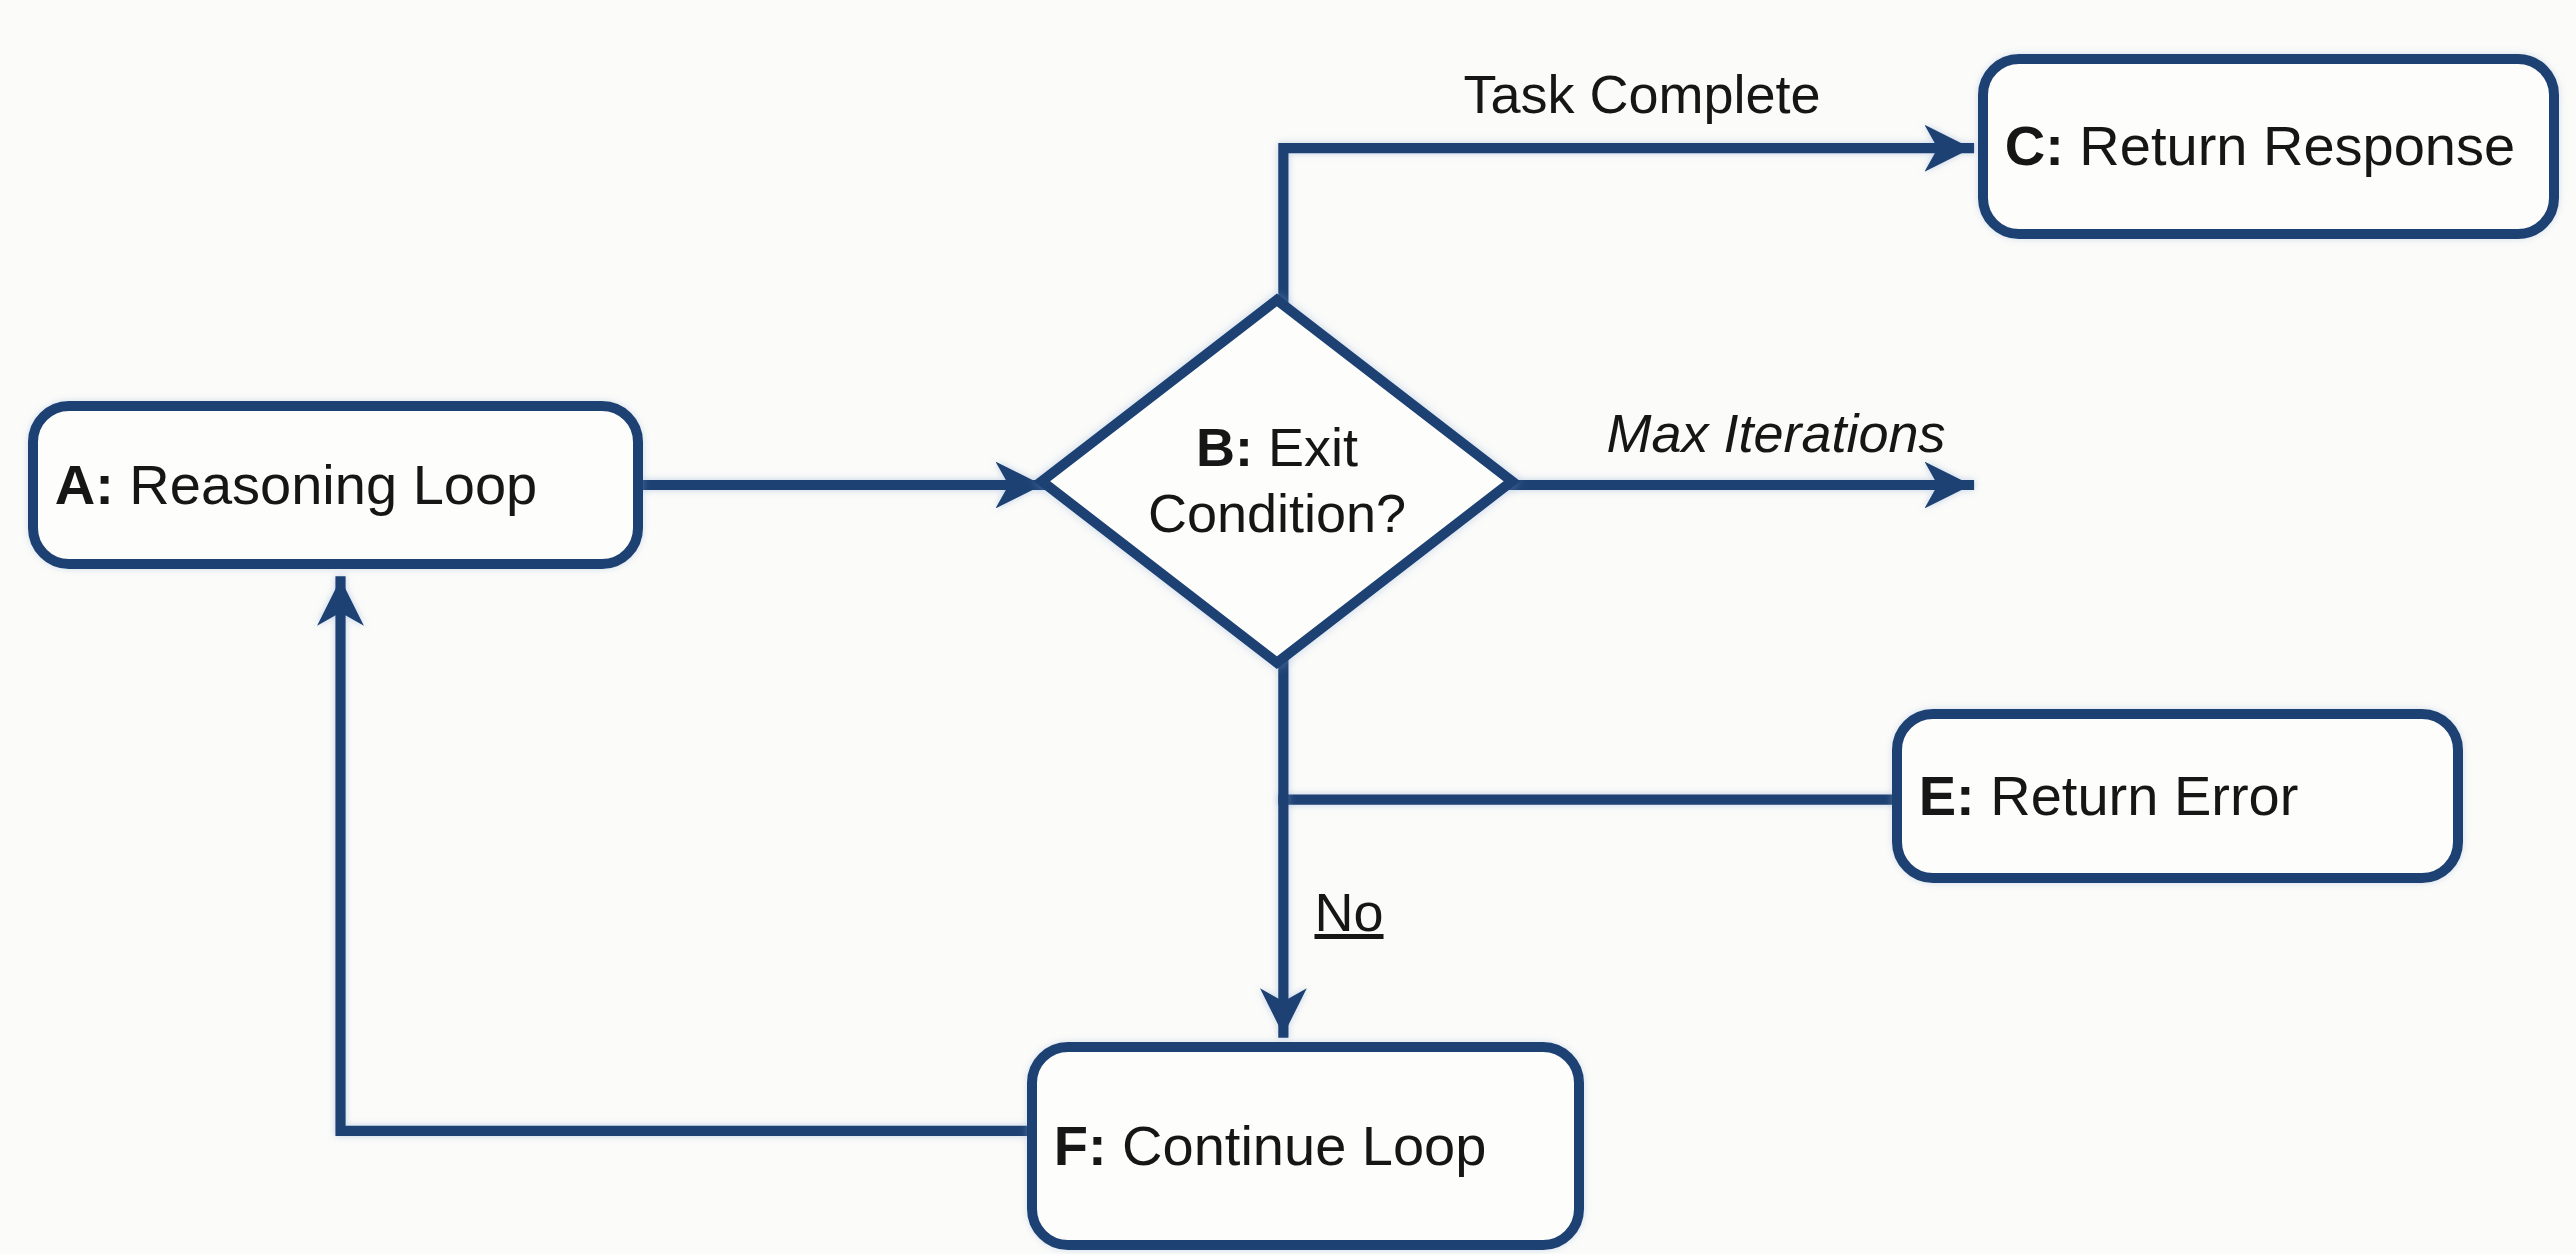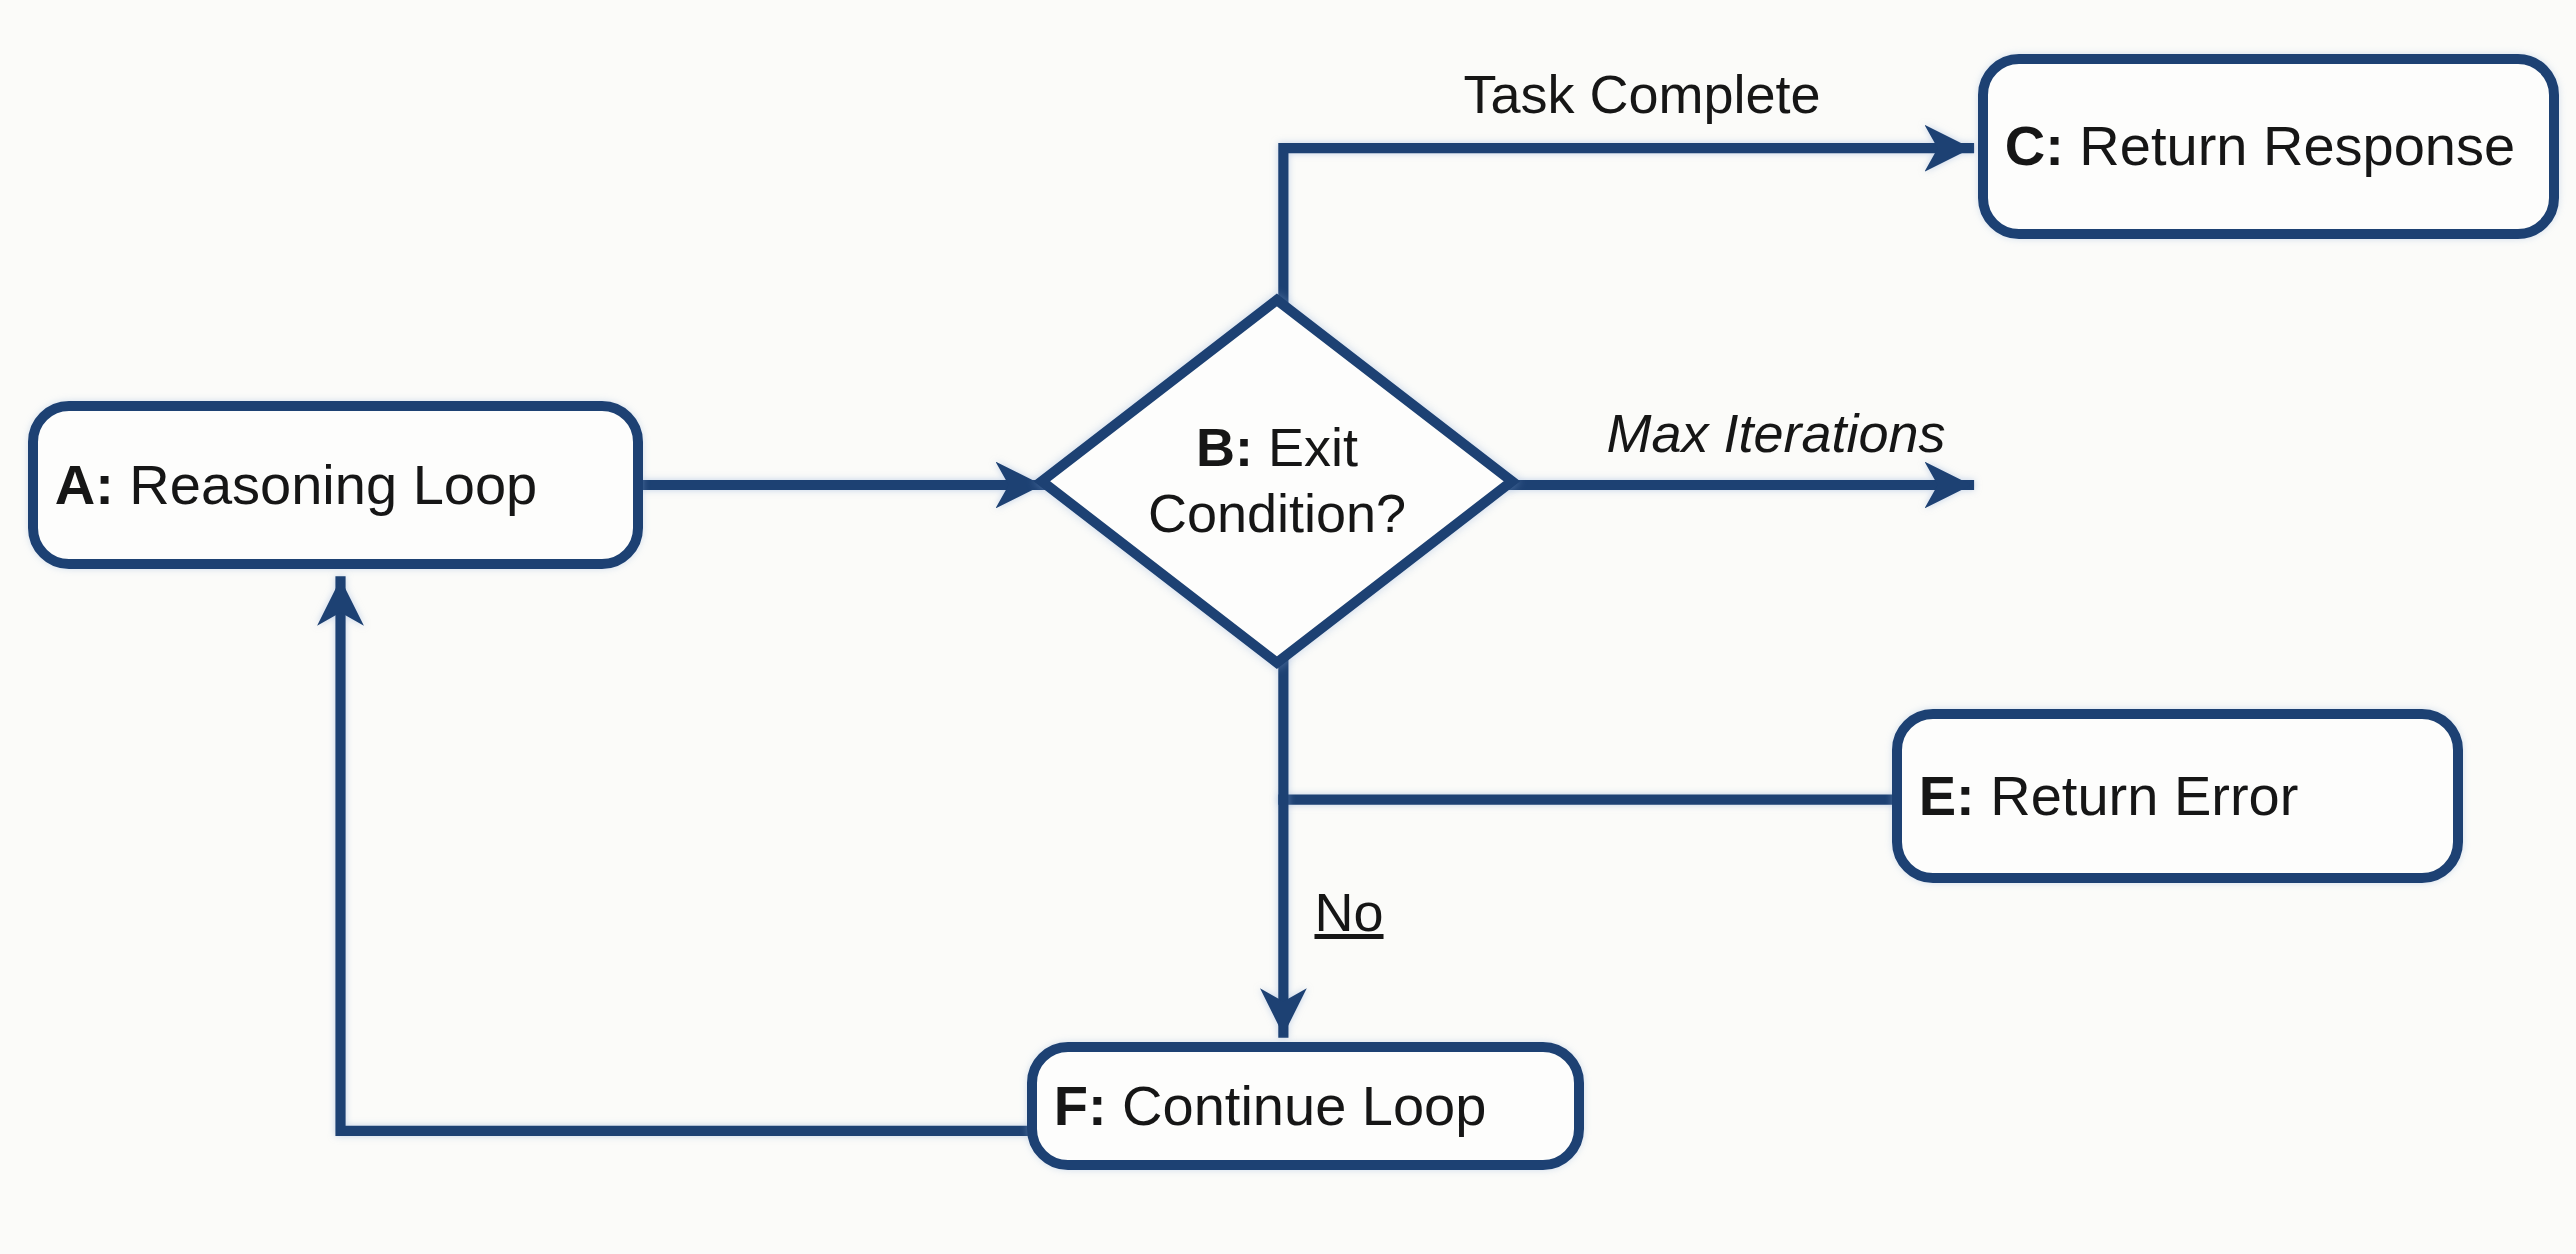--- a/index.html
+++ b/index.html
@@ -74,21 +74,21 @@
     color: var(--ink);
   }
   .lbl-task-complete      { left: 1642px; top: 94px;  }
   .lbl-max-iterations     { left: 1776px; top: 433px; font-style: italic;  }
   .lbl-unrecoverable-err  { left: 1653px; top: 749px;  }
   .lbl-no                 { left: 1349px; top: 912px; text-decoration: underline;  }
   .node-a { left: 28px;   top: 401px;  width: 615px; height: 168px; }
   .node-c { left: 1978px; top: 54px;   width: 581px; height: 185px; }
   .node-d { left: 1978px; top: 390px;  width: 581px; height: 185px; }
   .node-e { left: 1892px; top: 709px;  width: 571px; height: 174px; }
-  .node-f { left: 1027px; top: 1042px; width: 557px; height: 128px; }
+  .node-f { left: 1027px; top: 1042px; width: 557px; height: 208px; }
 </style>
 </head>
 <body>
 
 <div class="canvas">
 
   <svg class="wires" viewBox="0 0 2784 1356" xmlns="http://www.w3.org/2000/svg">
     <defs>
       <marker id="arrow" viewBox="0 0 10 10" refX="9.5" refY="5" markerWidth="4.6" markerHeight="4.6" orient="auto" markerUnits="strokeWidth">
         <path class="arrowhead" d="M 0 0 L 10 5 L 0 10 L 2.8 5 Z"></path>

